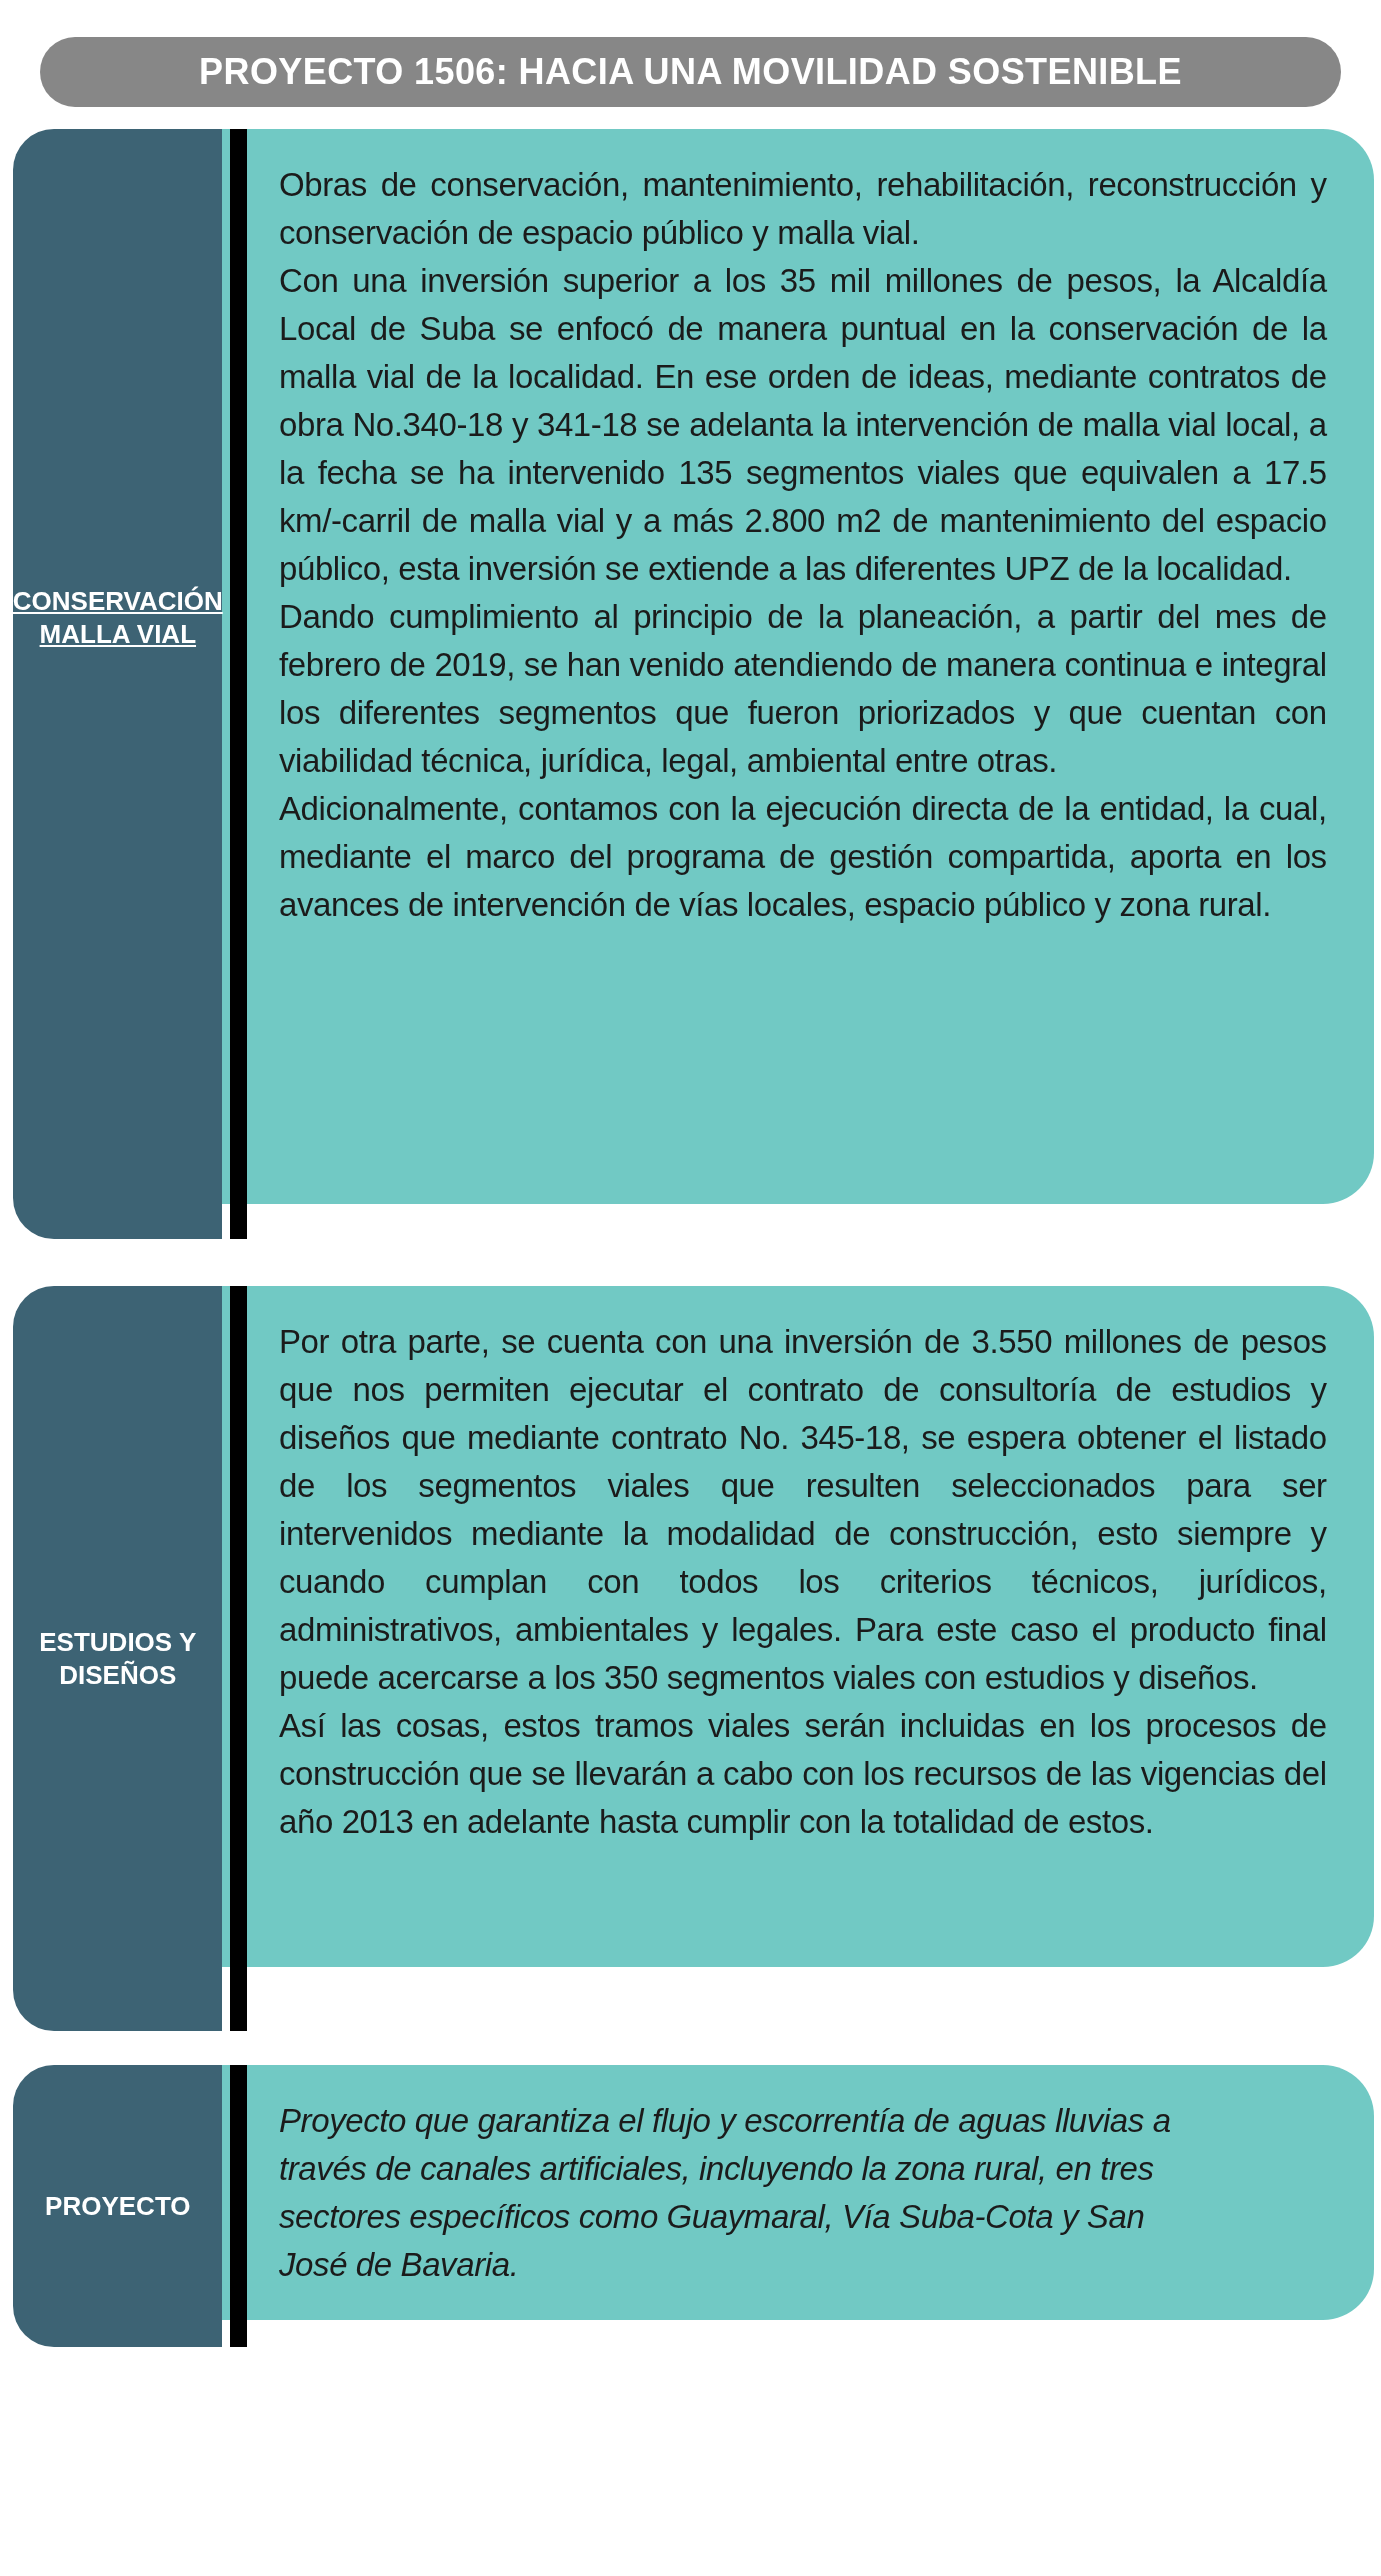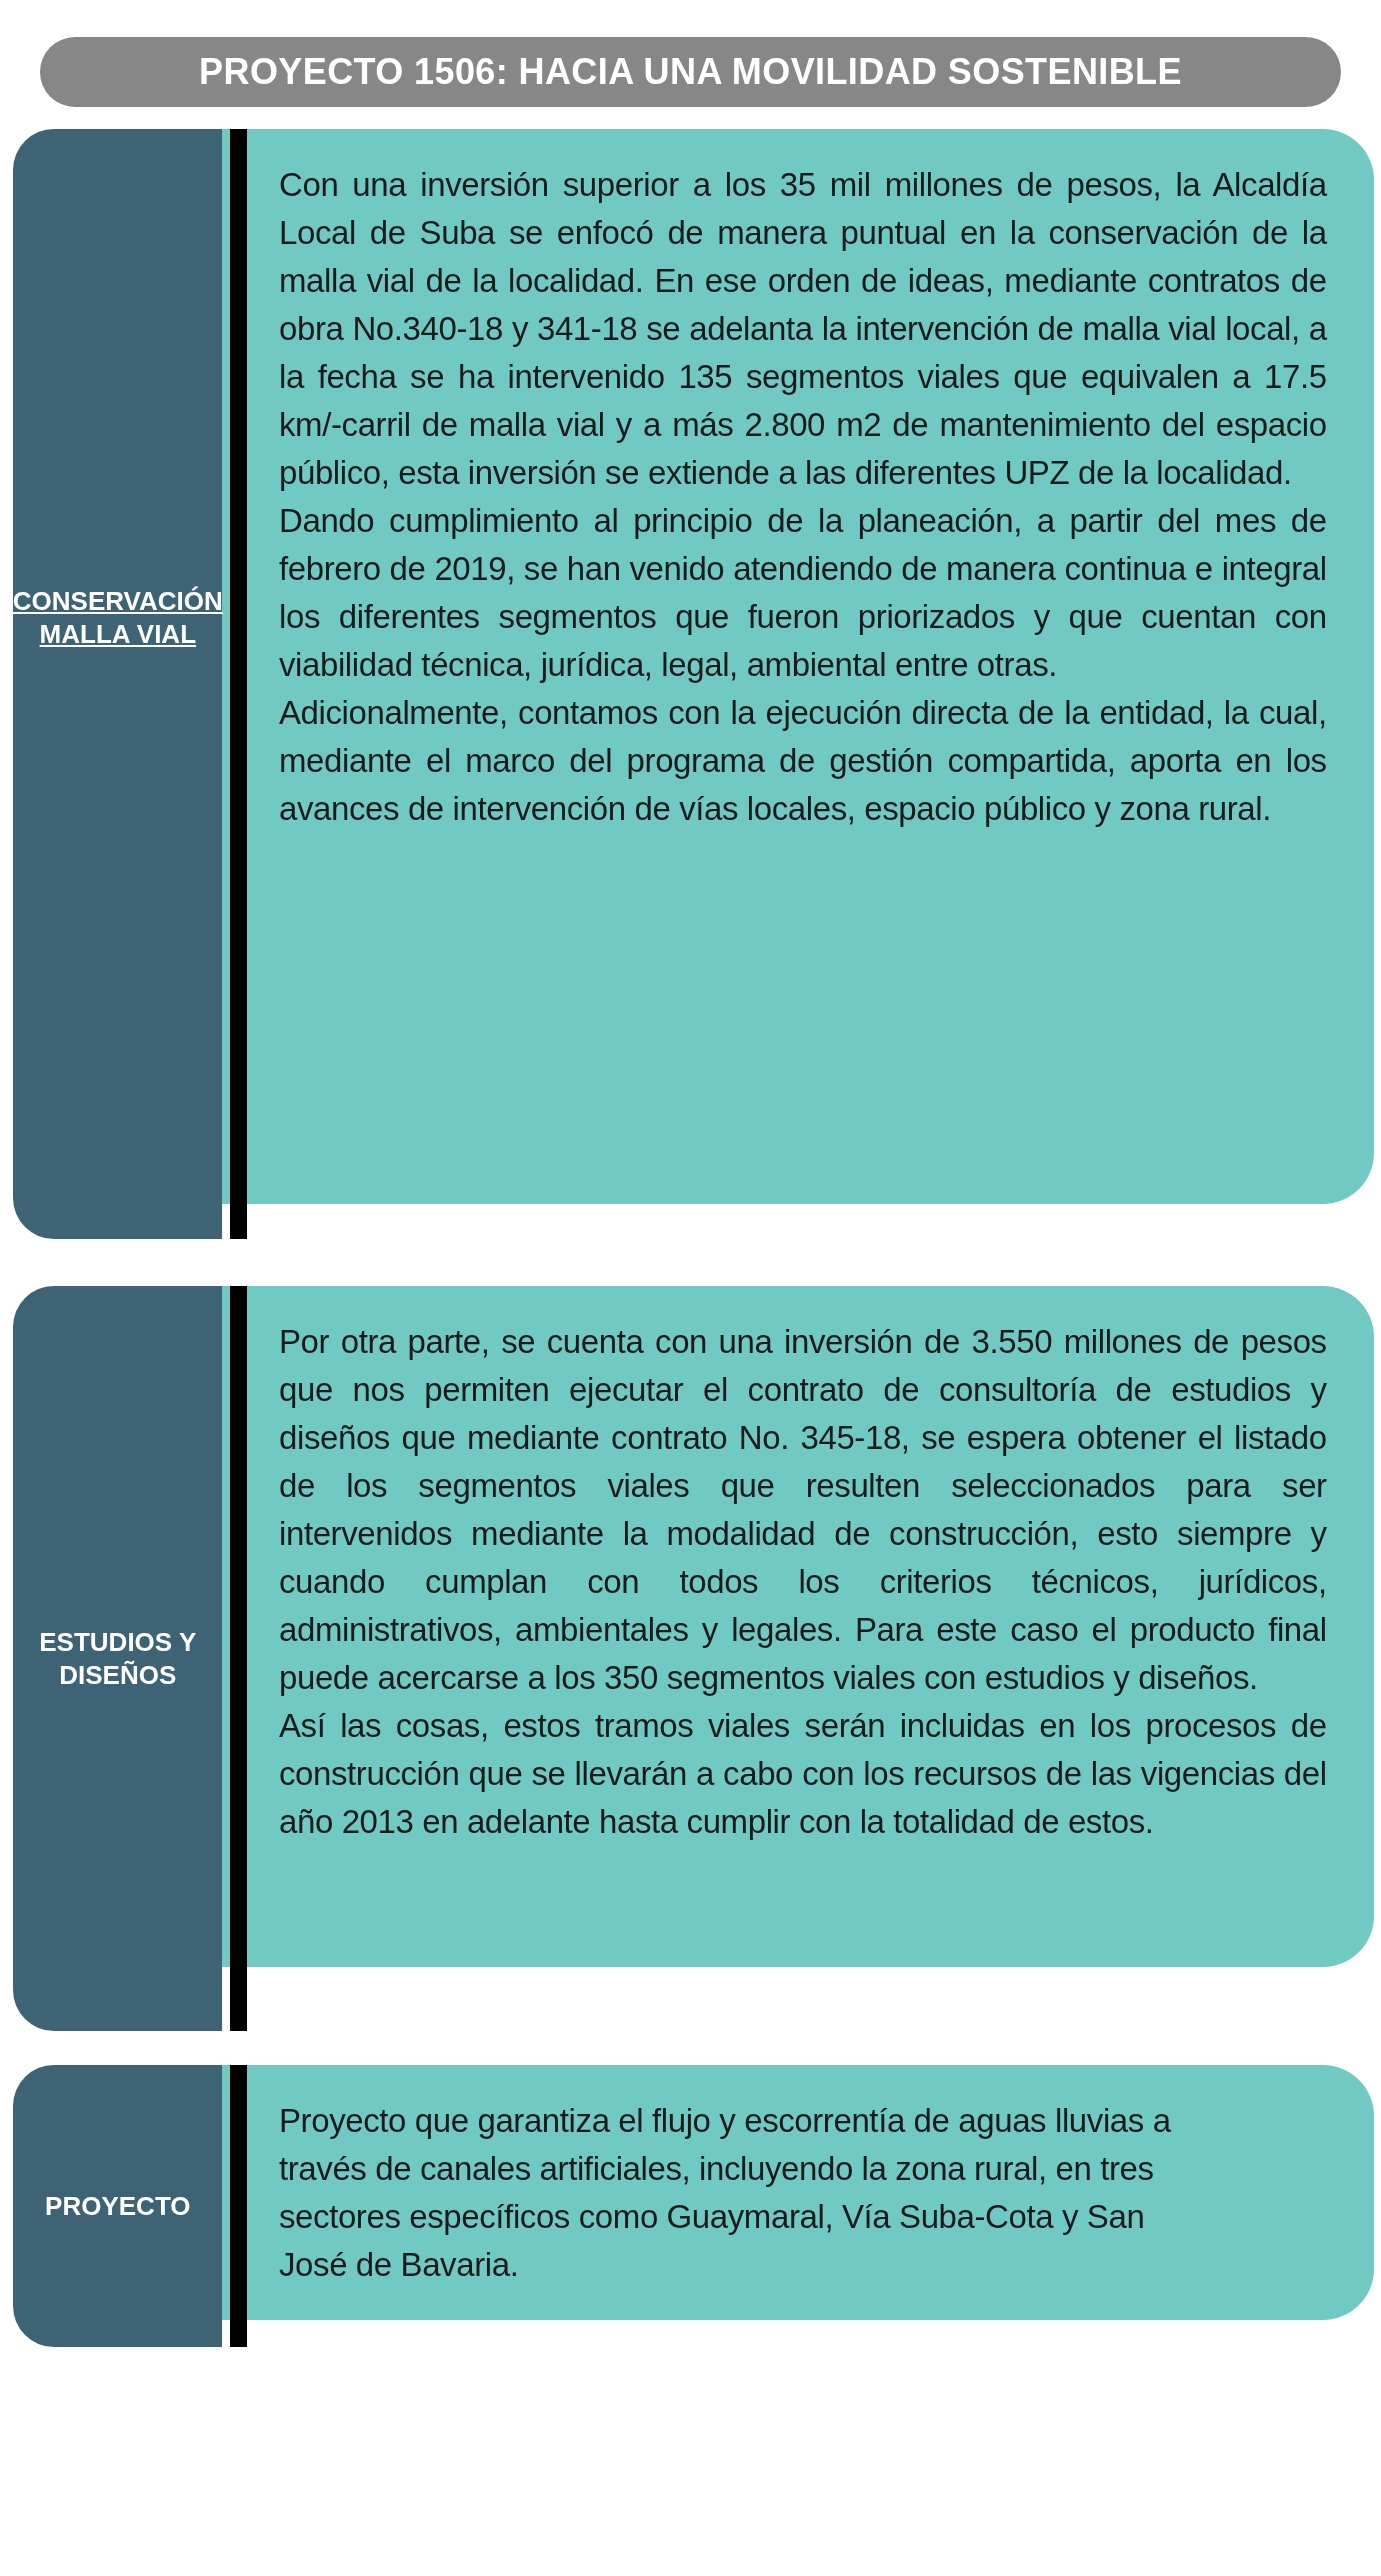--- a/index.html
+++ b/index.html
@@ -49,21 +49,21 @@
     border-radius: 41px 51px 51px 41px;
     padding: 31.5px 47px 31.5px 246px;
     color: #1b1b1b;
     font-size: 33px;
     line-height: 48px;
     letter-spacing: -0.4px;
     text-align: justify;
   }
   .row-conservacion .content { margin-top: 16.6px; min-height: 1075px; }
   .row-estudios     .content { margin-top: 47px; min-height: 681px; }
-  .row-vallados     .content { margin-top: 18px; min-height: 251px; text-align: left; }
+  .row-vallados     .content { margin-top: 18px; min-height: 251px; text-align: left; font-style: italic; }
   .row-vallados .text-wrap { max-width: 895px; }
   .content p { margin: 0; }
 
   
   .side-panel {
     position: absolute;
     z-index: 2;
     left: 13.3px;
     top: 0;
     bottom: 0;
@@ -98,20 +98,21 @@
 </head>
 <body>
 
 <div class="header">
   <div class="header-title">PROYECTO 1506: HACIA UNA MOVILIDAD SOSTENIBLE</div>
 </div>
 
 <div class="row row-conservacion">
   <div class="content">
     <div class="text-wrap">
+      <p>Obras de conservación, mantenimiento, rehabilitación, reconstrucción y conservación de espacio público y malla vial.</p>
       <p>Con una inversión superior a los 35 mil millones de pesos, la Alcaldía Local de Suba se enfocó de manera puntual en la conservación de la malla vial de la localidad. En ese orden de ideas, mediante contratos de obra No.340-18 y 341-18 se adelanta la intervención de malla vial local, a la fecha se ha intervenido 135 segmentos viales que equivalen a 17.5 km/-carril de malla vial y a más 2.800 m2 de mantenimiento del espacio público, esta inversión se extiende a las diferentes UPZ de la localidad.</p>
       <p>Dando cumplimiento al principio de la planeación, a partir del mes de febrero de 2019, se han venido atendiendo de manera continua e integral los diferentes segmentos que fueron priorizados y que cuentan con viabilidad técnica, jurídica, legal, ambiental entre otras.</p>
       <p>Adicionalmente, contamos con la ejecución directa de la entidad, la cual, mediante el marco del programa de gestión compartida, aporta en los avances de intervención de vías locales, espacio público y zona rural.</p>
     </div>
   </div>
   <div class="side-panel">
     <div class="side-label">CONSERVACIÓN MALLA VIAL</div>
   </div>
   <div class="vbar"></div>
 </div>

